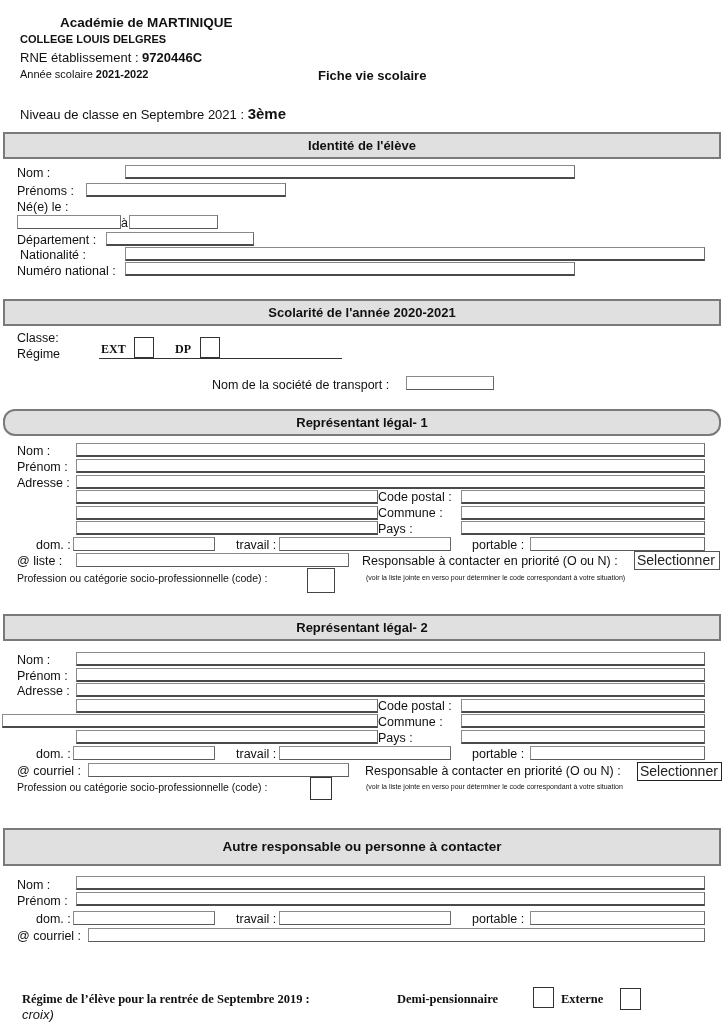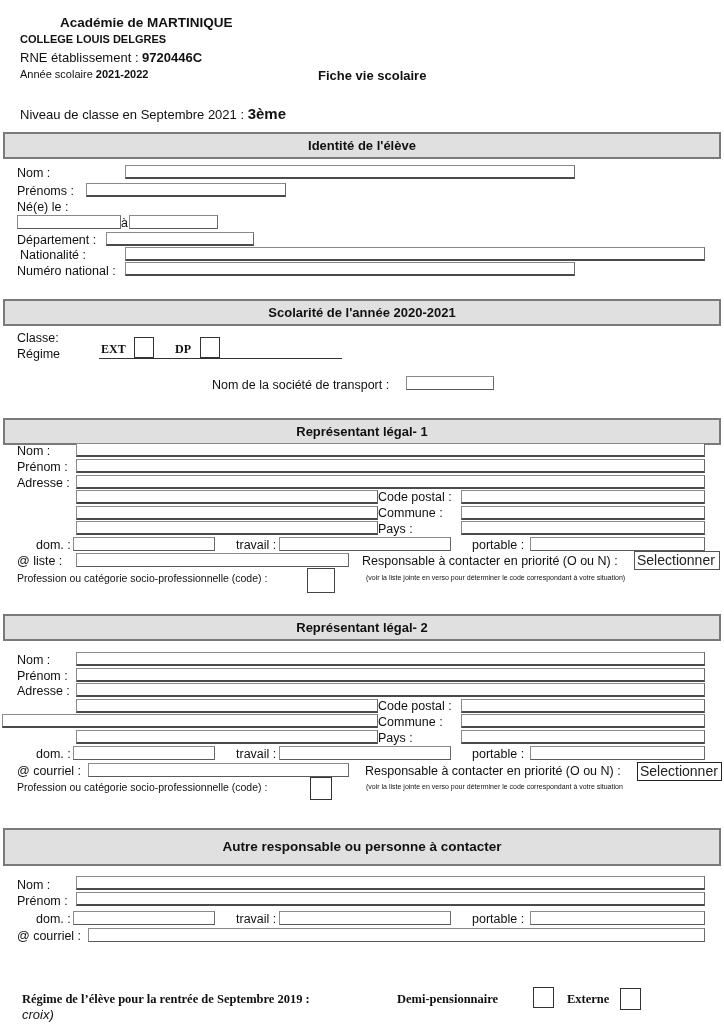--- a/index.html
+++ b/index.html
@@ -59,21 +59,21 @@
 <div class="lbl" style="left:17px;top:331px;">Classe:</div>
 <div class="lbl" style="left:17px;top:347px;">Régime</div>
 <div class="lbl b serif" style="left:101px;top:342px;font-size:12px;">EXT</div>
 <div class="chk" style="left:134px;top:337px;"></div>
 <div class="lbl b serif" style="left:175px;top:342px;font-size:12px;">DP</div>
 <div class="chk" style="left:200px;top:337px;"></div>
 <div class="line" style="left:99px;top:358px;width:243px;"></div>
 <div class="lbl" style="left:212px;top:378px;">Nom de la société de transport :</div>
 <input class="fld thin" style="left: 406px; top: 376px; width: 88px;" value="">
 
-<div class="hdr" style="top:418px;">Représentant légal- 1</div>
+<div class="hdr" style="top:409px;border-radius:12px;">Représentant légal- 1</div>
 <div class="lbl" style="left:17px;top:444px;">Nom :</div>
 <input class="fld" style="left: 76px; top: 443px; width: 629px;">
 <div class="lbl" style="left:17px;top:460px;">Prénom :</div>
 <input class="fld" style="left: 76px; top: 459px; width: 629px;">
 <div class="lbl" style="left:17px;top:476px;">Adresse :</div>
 <input class="fld" style="left: 76px; top: 475px; width: 629px;">
 <input class="fld" style="left: 76px; top: 490px; width: 302px;">
 <div class="lbl" style="left:378px;top:490px;">Code postal :</div>
 <input class="fld" style="left: 461px; top: 490px; width: 244px;">
 <input class="fld" style="left: 76px; top: 506px; width: 302px;">
@@ -136,15 +136,15 @@
 <div class="lbl" style="left:236px;top:912px;">travail :</div>
 <input class="fld thin" style="left: 279px; top: 911px; width: 172px;">
 <div class="lbl" style="left:472px;top:912px;">portable :</div>
 <input class="fld thin" style="left: 530px; top: 911px; width: 175px;">
 <div class="lbl" style="left:17px;top:929px;">@ courriel :</div>
 <input class="fld thin" style="left: 88px; top: 928px; width: 617px;">
 
 <div class="lbl b serif" style="left:22px;top:992px;font-size:12.5px;">Régime de l’élève pour la rentrée de Septembre 2019 :</div>
 <div class="lbl b serif" style="left:397px;top:992px;font-size:12.5px;">Demi-pensionnaire</div>
 <div class="chk" style="left:533px;top:987px;width:21px;height:21px;"></div>
-<div class="lbl b serif" style="left:561px;top:992px;font-size:12.5px;margin-left:6px;">Externe</div>
+<div class="lbl b serif" style="left:561px;top:992px;font-size:12.5px;">Externe</div>
 <div class="chk" style="left:620px;top:988px;width:21px;height:22px;"></div>
 <div class="lbl" style="left:22px;top:1008px;font-size:13px;font-style:italic;">croix)</div>
 
 </body></html>

